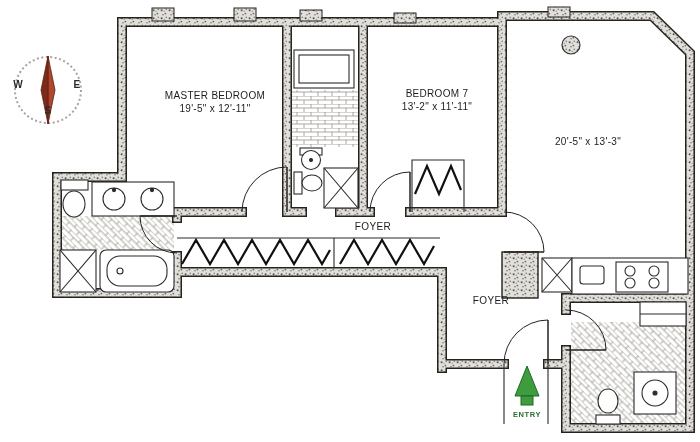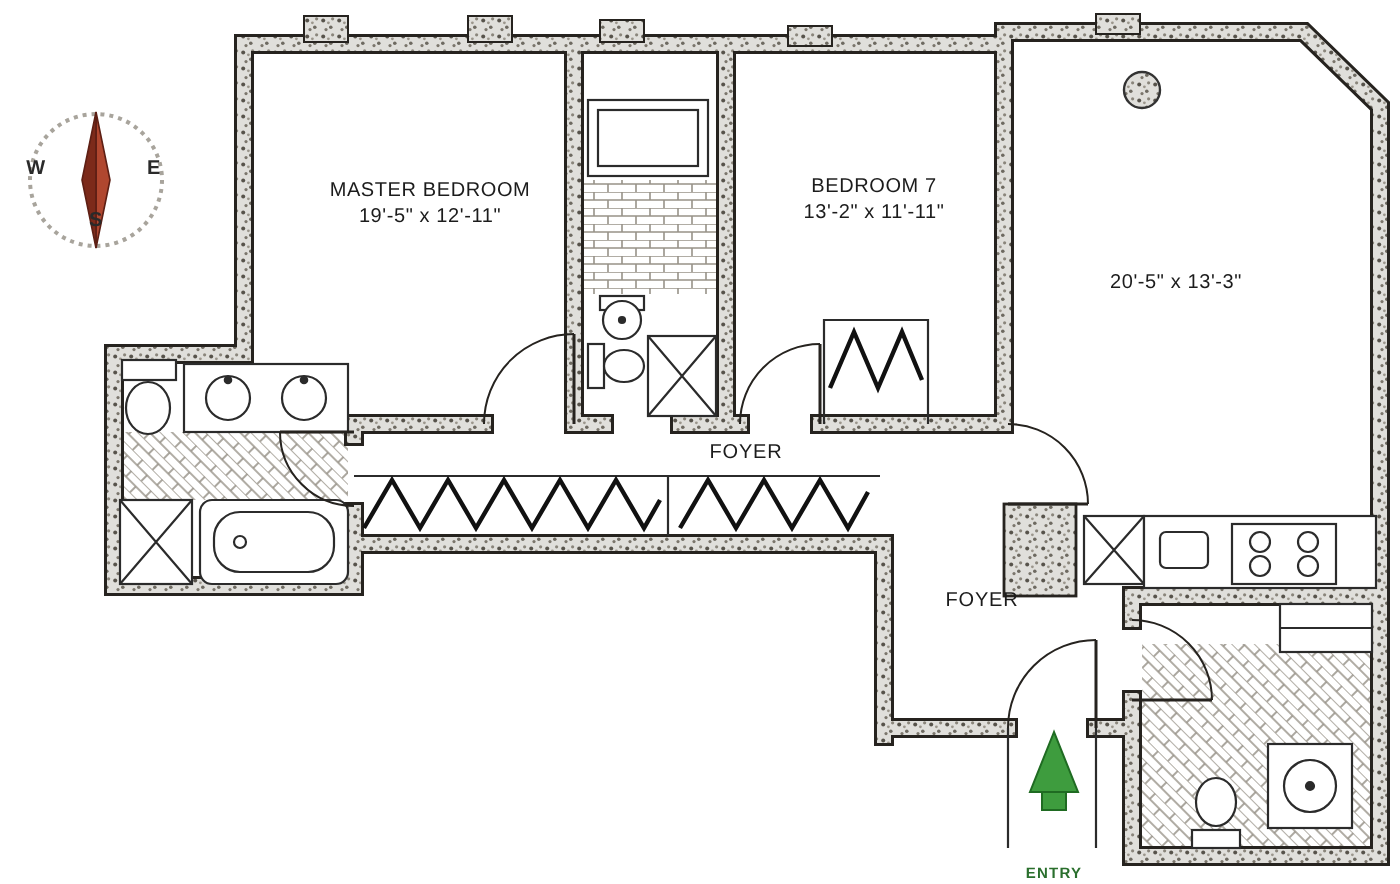--- a/index.html
+++ b/index.html
@@ -4,21 +4,21 @@
 <style>
   html,body{margin:0;padding:0;background:#fff;}
   .stage{position:relative;width:700px;height:442px;background:#ffffff;
          font-family:"Liberation Sans",sans-serif;overflow:hidden;}
   .stage svg{position:absolute;left:0;top:0;}
   .lbl{position:absolute;text-align:center;color:#1c1c1c;font-size:10px;
        letter-spacing:.3px;white-space:nowrap;line-height:12px;}
   .room-name{font-weight:normal;}
   .dims{font-weight:normal;}
   .hall-lbl,.foyer-lbl{letter-spacing:.4px;}
-  .entry-lbl{font-size:7.5px;font-weight:bold;color:#2a6f2d;letter-spacing:.6px;margin-top:22px;}
+  .entry-lbl{font-size:7.5px;font-weight:bold;color:#2a6f2d;letter-spacing:.6px;}
   .compass-letter{font-weight:bold;font-size:10px;color:#2a2a2a;}
 </style>
 </head>
 <body>
 
 <div class="stage">
 
   <svg width="700" height="442" viewBox="0 0 700 442">
     <defs>
       <pattern id="stip" width="8" height="8" patternUnits="userSpaceOnUse">

